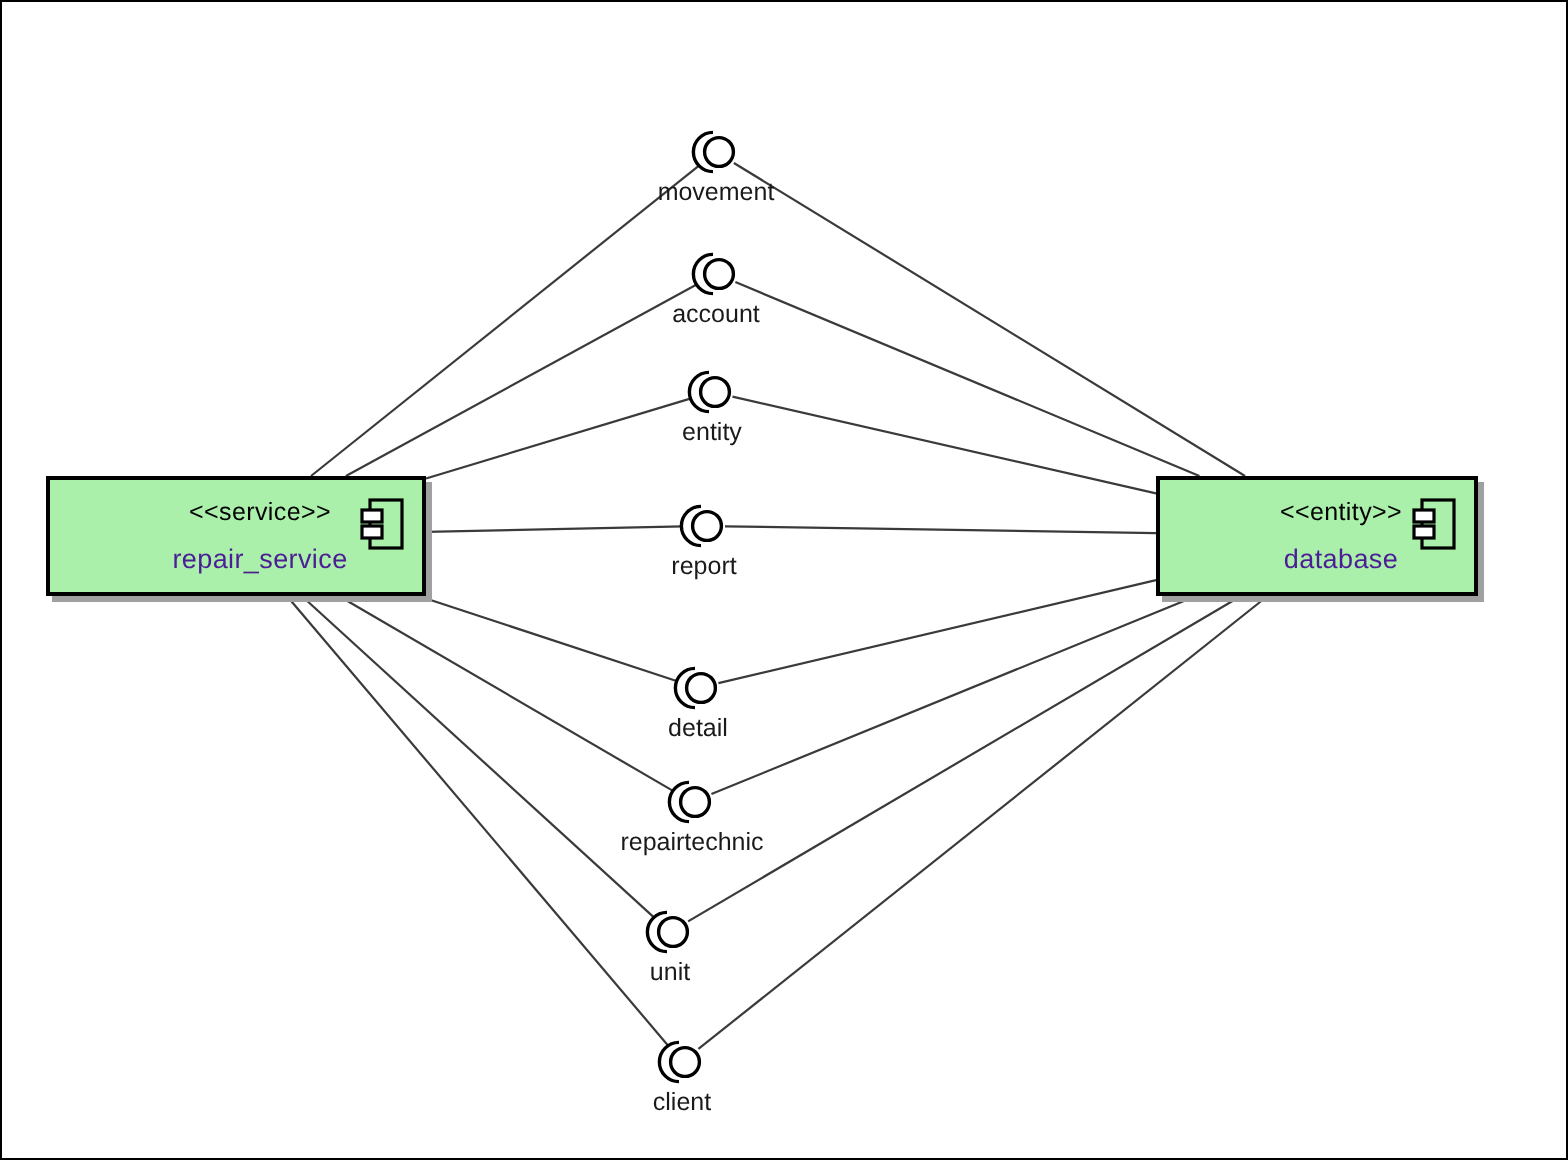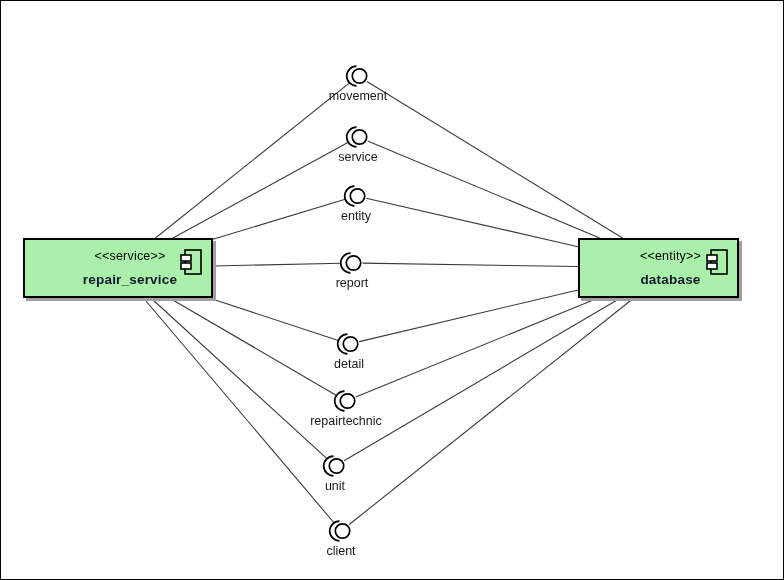--- a/index.html
+++ b/index.html
@@ -39,22 +39,22 @@
     padding-left: 24px;
   }
   .stereotype {
     font-size: 12.5px;
     color: #000000;
     letter-spacing: 0.2px;
     margin-bottom: 9px;
   }
   .comp-name {
     font-size: 13.5px;
-    font-weight: bold;
-    color: #0f172a;
+    font-weight: normal;
+    color: #4c1d95;
     letter-spacing: 0.2px;
   }
   .comp-icon {
     position: absolute;
     right: 9px;
     top: 9px;
     width: 22px;
     height: 26px;
   }
   .iface {
@@ -130,21 +130,21 @@
           <path d="M 11.5 3.2 A 9.8 9.8 0 1 0 11.5 22.8" fill="none" stroke="#000000" stroke-width="1.7"></path>
           <circle cx="14.5" cy="13" r="7.2" fill="#ffffff" stroke="#000000" stroke-width="1.7"></circle>
         </svg>
         <div class="iface-label">movement</div>
       </div>
       <div class="iface" style="left: 357px; top: 136px;">
         <svg class="iface-sym" viewBox="0 0 26 26">
           <path d="M 11.5 3.2 A 9.8 9.8 0 1 0 11.5 22.8" fill="none" stroke="#000000" stroke-width="1.7"></path>
           <circle cx="14.5" cy="13" r="7.2" fill="#ffffff" stroke="#000000" stroke-width="1.7"></circle>
         </svg>
-        <div class="iface-label">service</div>
+        <div class="iface-label">account</div>
       </div>
       <div class="iface" style="left: 355px; top: 195px;">
         <svg class="iface-sym" viewBox="0 0 26 26">
           <path d="M 11.5 3.2 A 9.8 9.8 0 1 0 11.5 22.8" fill="none" stroke="#000000" stroke-width="1.7"></path>
           <circle cx="14.5" cy="13" r="7.2" fill="#ffffff" stroke="#000000" stroke-width="1.7"></circle>
         </svg>
         <div class="iface-label">entity</div>
       </div>
       <div class="iface" style="left: 351px; top: 262px;">
         <svg class="iface-sym" viewBox="0 0 26 26">

